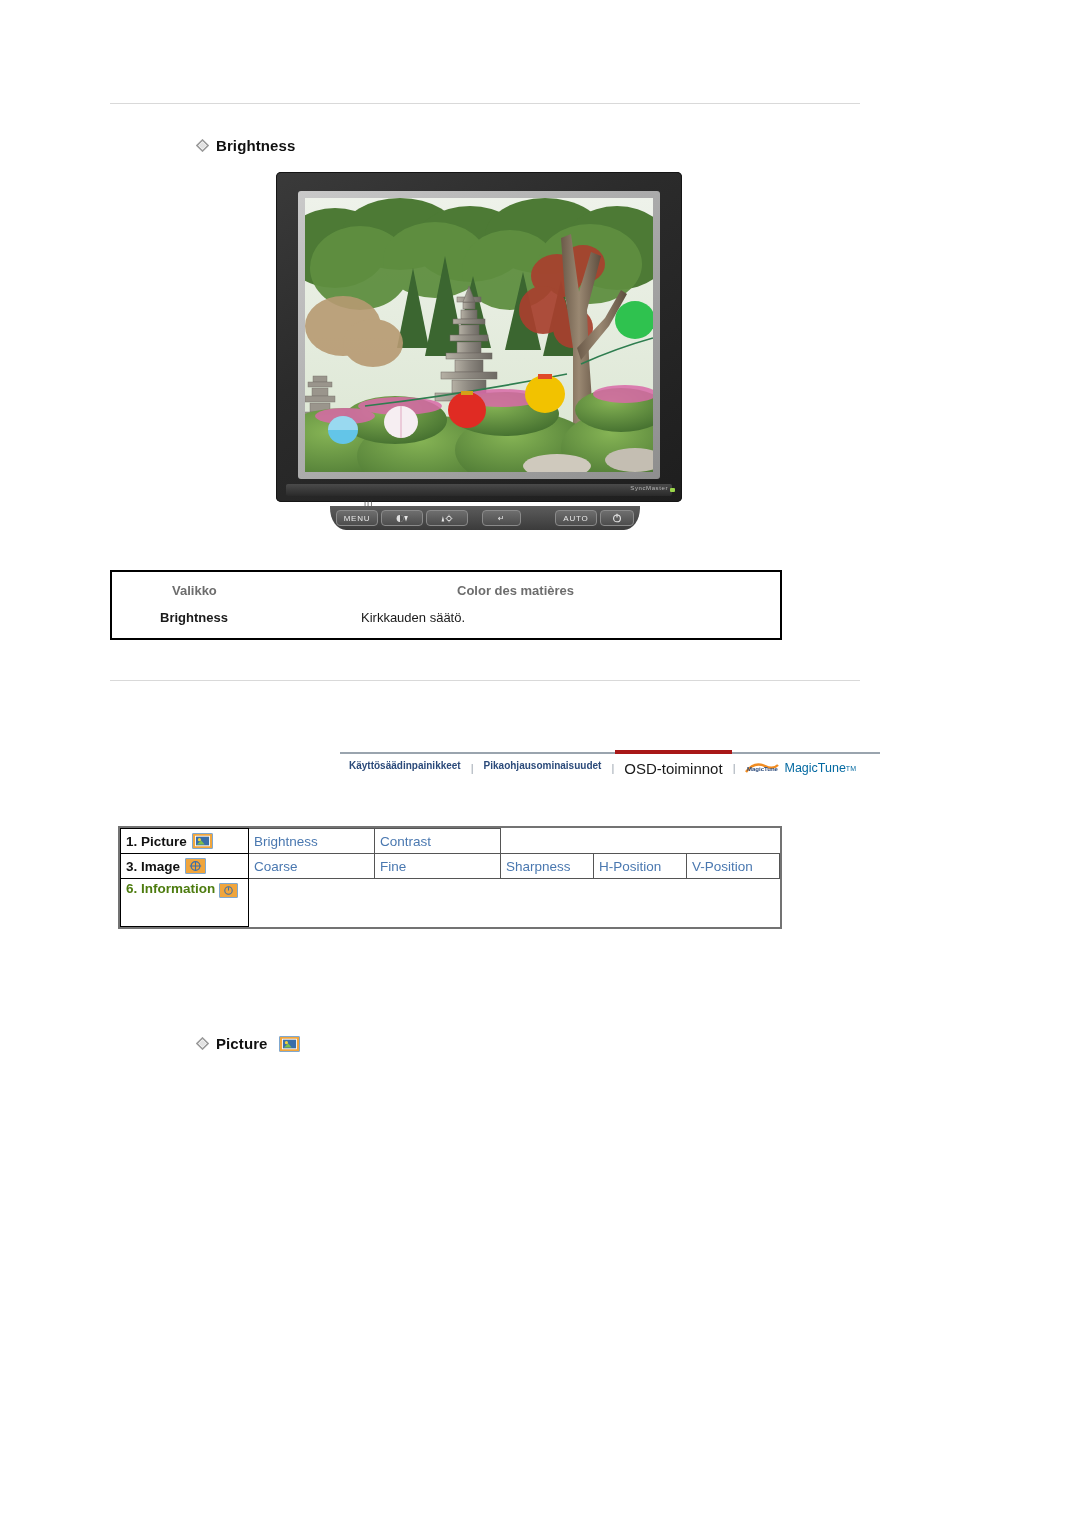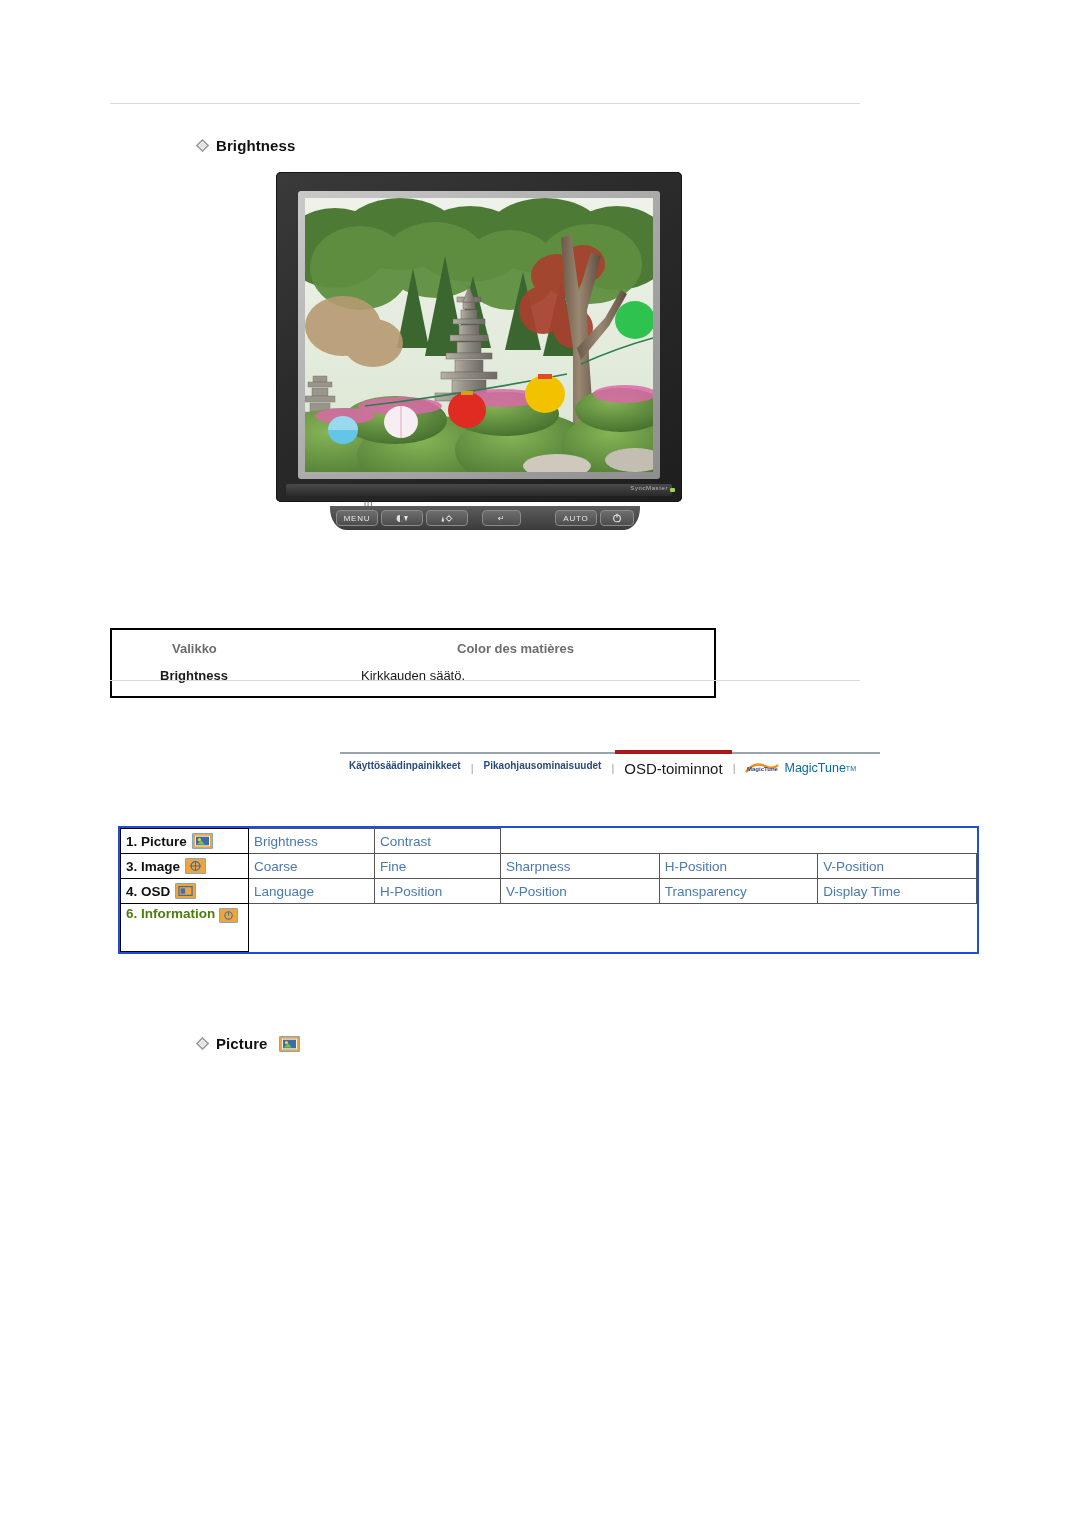--- a/index.html
+++ b/index.html
@@ -158,22 +158,22 @@
     left: 88px; top: 326px;
     color: #3a3a3a;
     font-size: 8px;
     letter-spacing: 1px;
   }
 
   
   #desc-table {
     position: absolute;
     left: 110px;
-    top: 628px;
-    width: 606px;
+    top: 570px;
+    width: 672px;
     border: 2px solid #000000;
     box-sizing: border-box;
     background: #ffffff;
   }
   #desc-table table {
     width: 100%;
     border-collapse: collapse;
   }
   #desc-table th {
     font-size: 13px;
@@ -250,22 +250,22 @@
     padding-top: 9px;
     text-align: center;
   }
   .tm { font-size: 7px; vertical-align: super; }
 
   
   #osd-table {
     position: absolute;
     left: 118px;
     top: 826px;
-    width: 861px;
-    border: 2px solid #1d4ed8;
+    width: 664px;
+    border: 2px solid #737373;
     box-sizing: border-box;
     background: #ffffff;
   }
   #osd-table table {
     width: 100%;
     border-collapse: collapse;
     table-layout: fixed;
   }
   #osd-table td {
     height: 25px;
@@ -563,38 +563,20 @@
             </span>
           </span>
         </td>
         <td class="itm">Coarse</td>
         <td class="itm">Fine</td>
         <td class="itm">Sharpness</td>
         <td class="itm">H-Position</td>
         <td class="itm">V-Position</td>
       </tr>
 
-      <tr>
-        <td class="cat">
-          <span class="cat-cell-inner">
-            <span class="lbl">4. OSD</span>
-            <span class="osd-icon">
-              <svg viewBox="0 0 21 16">
-                  <rect x="3" y="3" width="15" height="10" fill="none" stroke="#3a6ea8" stroke-width="1.4"></rect>
-                  <rect x="5" y="5" width="5" height="6" fill="#3a6ea8"></rect>
-                </svg>
-            </span>
-          </span>
-        </td>
-        <td class="itm">Language</td>
-        <td class="itm">H-Position</td>
-        <td class="itm">V-Position</td>
-        <td class="itm">Transparency</td>
-        <td class="itm">Display Time</td>
-      </tr>
 
 
       <tr>
         <td class="cat info">
           <span class="info-inner">
             <span>6. Information</span>
             <span class="osd-icon">
               <svg viewBox="0 0 21 16">
                   <circle cx="10.5" cy="8" r="4.6" fill="none" stroke="#3a6ea8" stroke-width="1.3"></circle>
                   <path d="M10.5 4 L10.5 8" stroke="#3a6ea8" stroke-width="1.3"></path>

